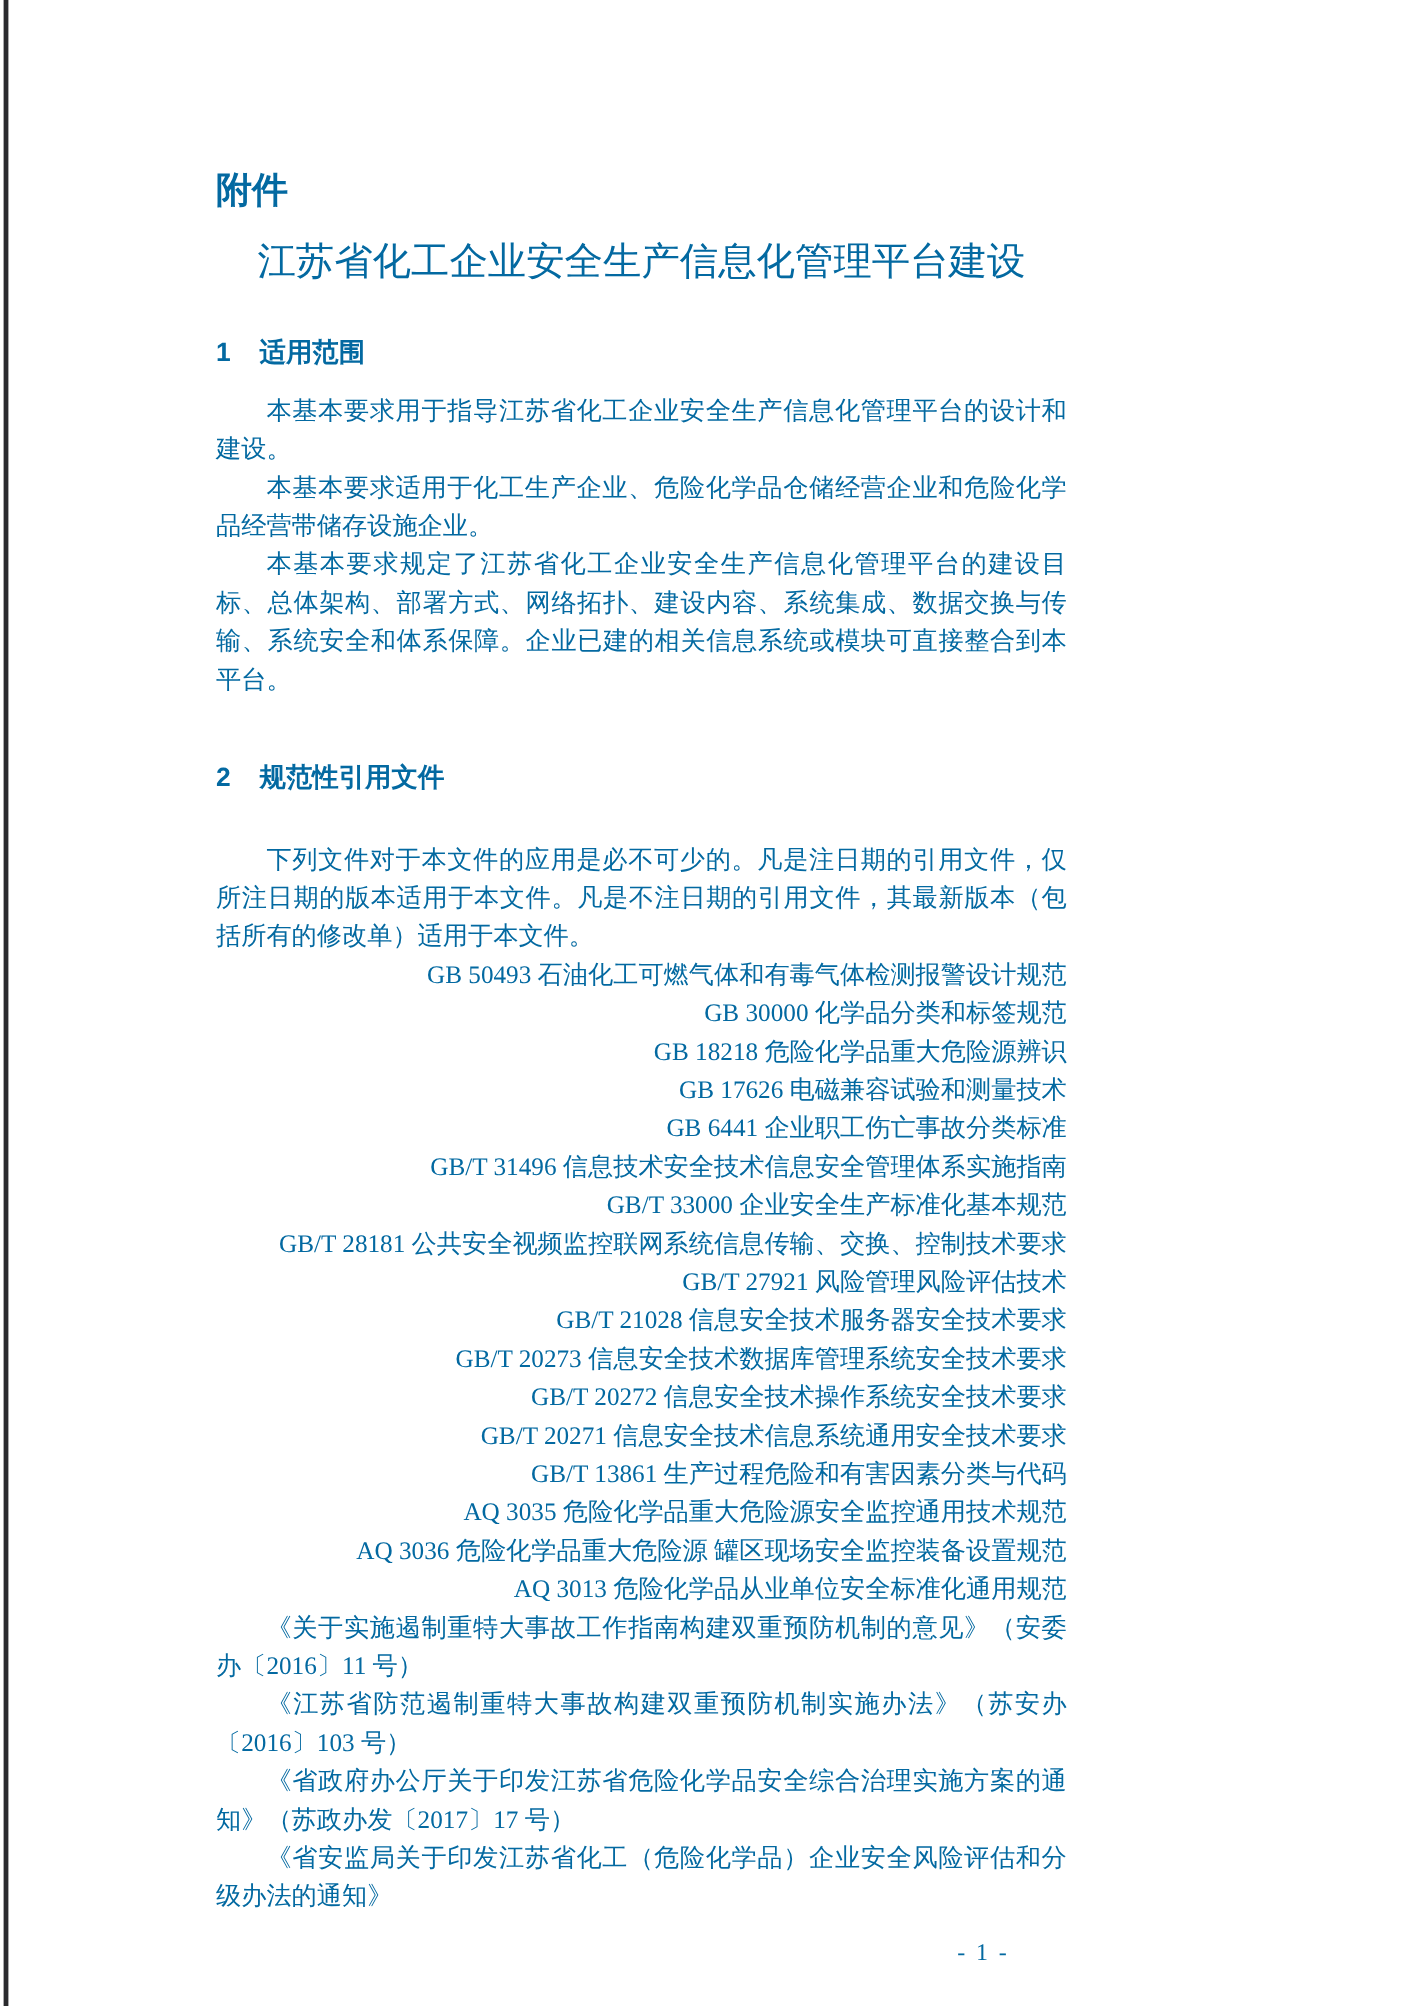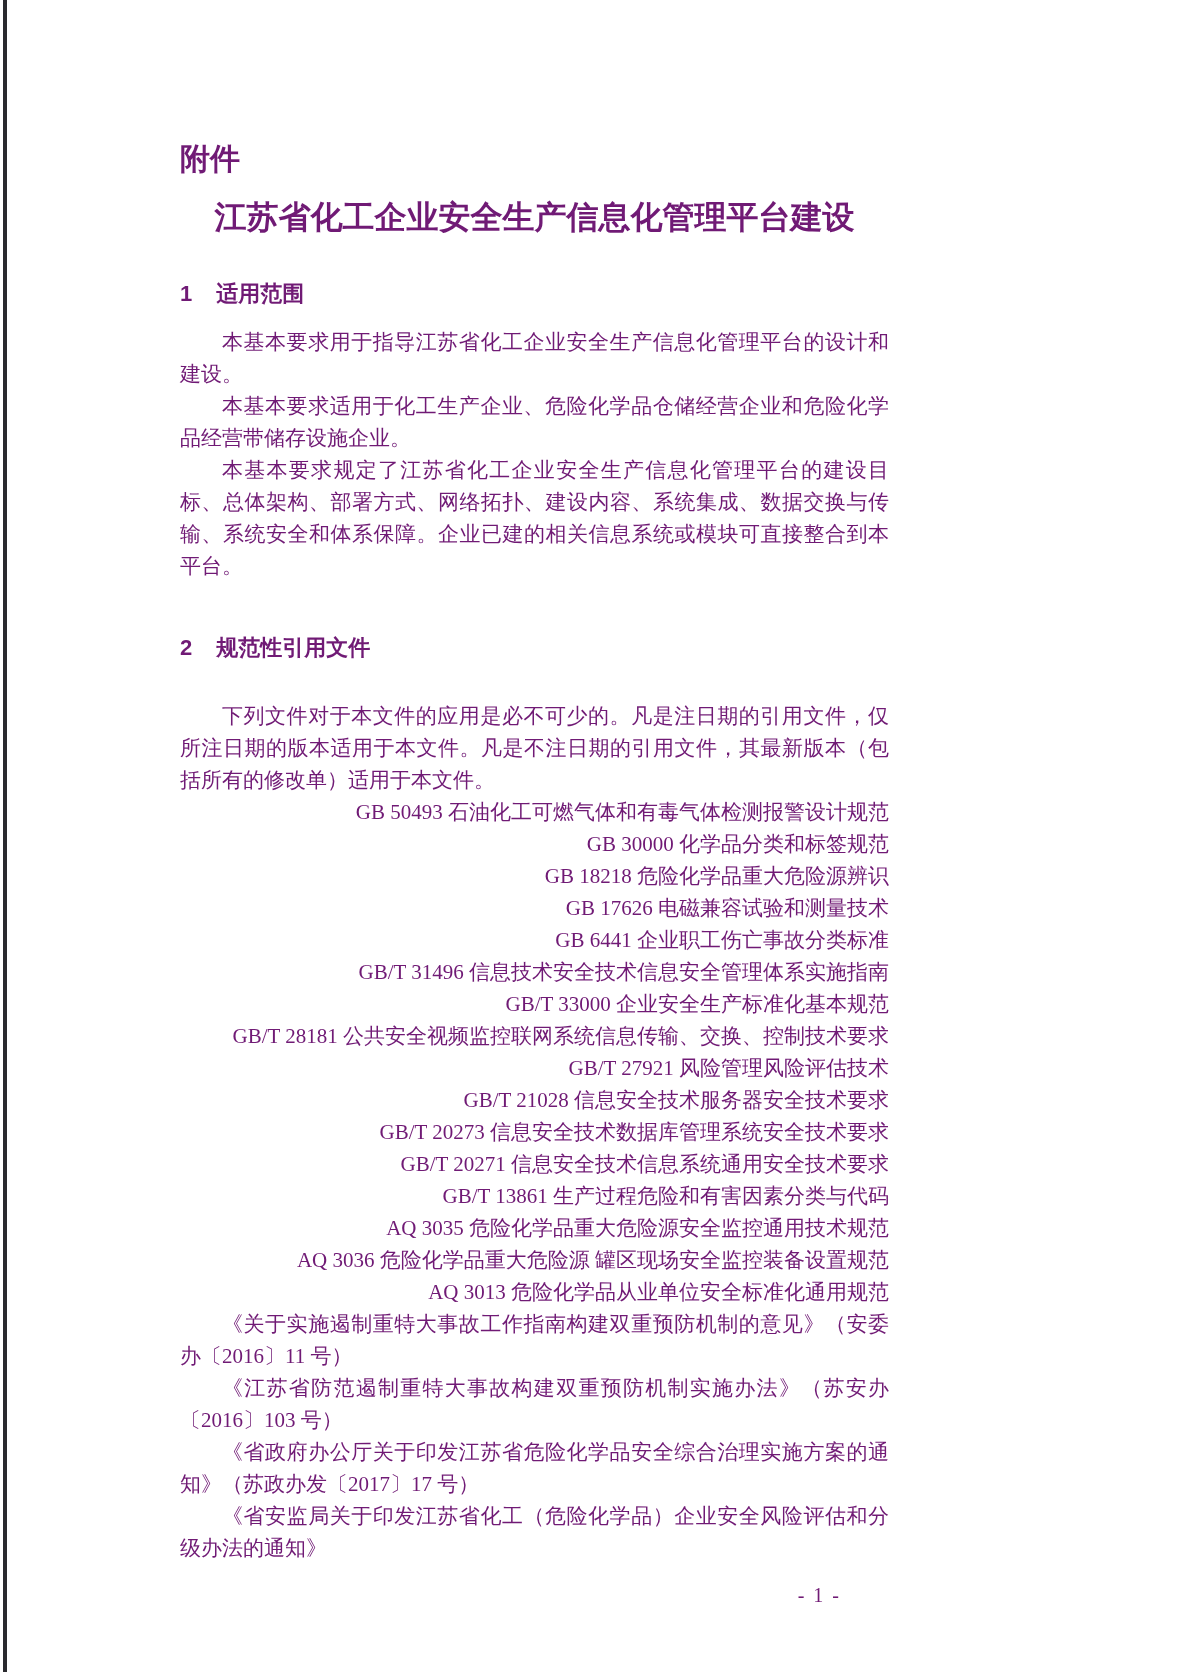--- a/index.html
+++ b/index.html
@@ -2,41 +2,41 @@
 <html><head>
 <meta charset="utf-8">
 <style>
   html, body { margin: 0; padding: 0; background: #ffffff; }
   .page {
     position: relative;
     width: 1037px;
     height: 1672px;
     box-sizing: border-box;
     background: #ffffff;
-    color: #701a75;
+    color: #0369a1;
     padding: 138px 148px 0 180px;
     overflow: hidden;
     font-family: "Liberation Serif", "DejaVu Serif", serif;
   }
   .scan-edge {
     position: absolute;
     left: 3px; top: 0; bottom: 0;
     width: 4px;
     background: #2a2a2e;
   }
   .attachment {
     font-family: "Liberation Sans", "DejaVu Sans", sans-serif;
     font-weight: bold;
     font-size: 30px;
     line-height: 42px;
   }
   .doc-title { margin-top: 14px; text-align: center; }
   .title-line {
     font-family: "Liberation Sans", "DejaVu Sans", sans-serif;
-    font-weight: bold;
+    font-weight: normal;
     font-size: 32px;
     line-height: 46px;
   }
   .title-line + .title-line { margin-top: 12px; }
   .sec-heading {
     font-family: "Liberation Sans", "DejaVu Sans", sans-serif;
     font-weight: bold;
     font-size: 22px;
     line-height: 32px;
   }
@@ -93,20 +93,21 @@
       <p class="ref">GB 30000 化学品分类和标签规范</p>
       <p class="ref">GB 18218 危险化学品重大危险源辨识</p>
       <p class="ref">GB 17626 电磁兼容试验和测量技术</p>
       <p class="ref">GB 6441 企业职工伤亡事故分类标准</p>
       <p class="ref">GB/T 31496 信息技术安全技术信息安全管理体系实施指南</p>
       <p class="ref">GB/T 33000 企业安全生产标准化基本规范</p>
       <p class="ref">GB/T 28181 公共安全视频监控联网系统信息传输、交换、控制技术要求</p>
       <p class="ref">GB/T 27921 风险管理风险评估技术</p>
       <p class="ref">GB/T 21028 信息安全技术服务器安全技术要求</p>
       <p class="ref">GB/T 20273 信息安全技术数据库管理系统安全技术要求</p>
+      <p class="ref">GB/T 20272 信息安全技术操作系统安全技术要求</p>
       <p class="ref">GB/T 20271 信息安全技术信息系统通用安全技术要求</p>
       <p class="ref">GB/T 13861 生产过程危险和有害因素分类与代码</p>
       <p class="ref">AQ 3035 危险化学品重大危险源安全监控通用技术规范</p>
       <p class="ref">AQ 3036 危险化学品重大危险源 罐区现场安全监控装备设置规范</p>
       <p class="ref">AQ 3013 危险化学品从业单位安全标准化通用规范</p>
     </div>
 
   <div class="paras">
       <p class="para">《关于实施遏制重特大事故工作指南构建双重预防机制的意见》（安委办〔2016〕11 号）</p>
       <p class="para">《江苏省防范遏制重特大事故构建双重预防机制实施办法》（苏安办〔2016〕103 号）</p>

